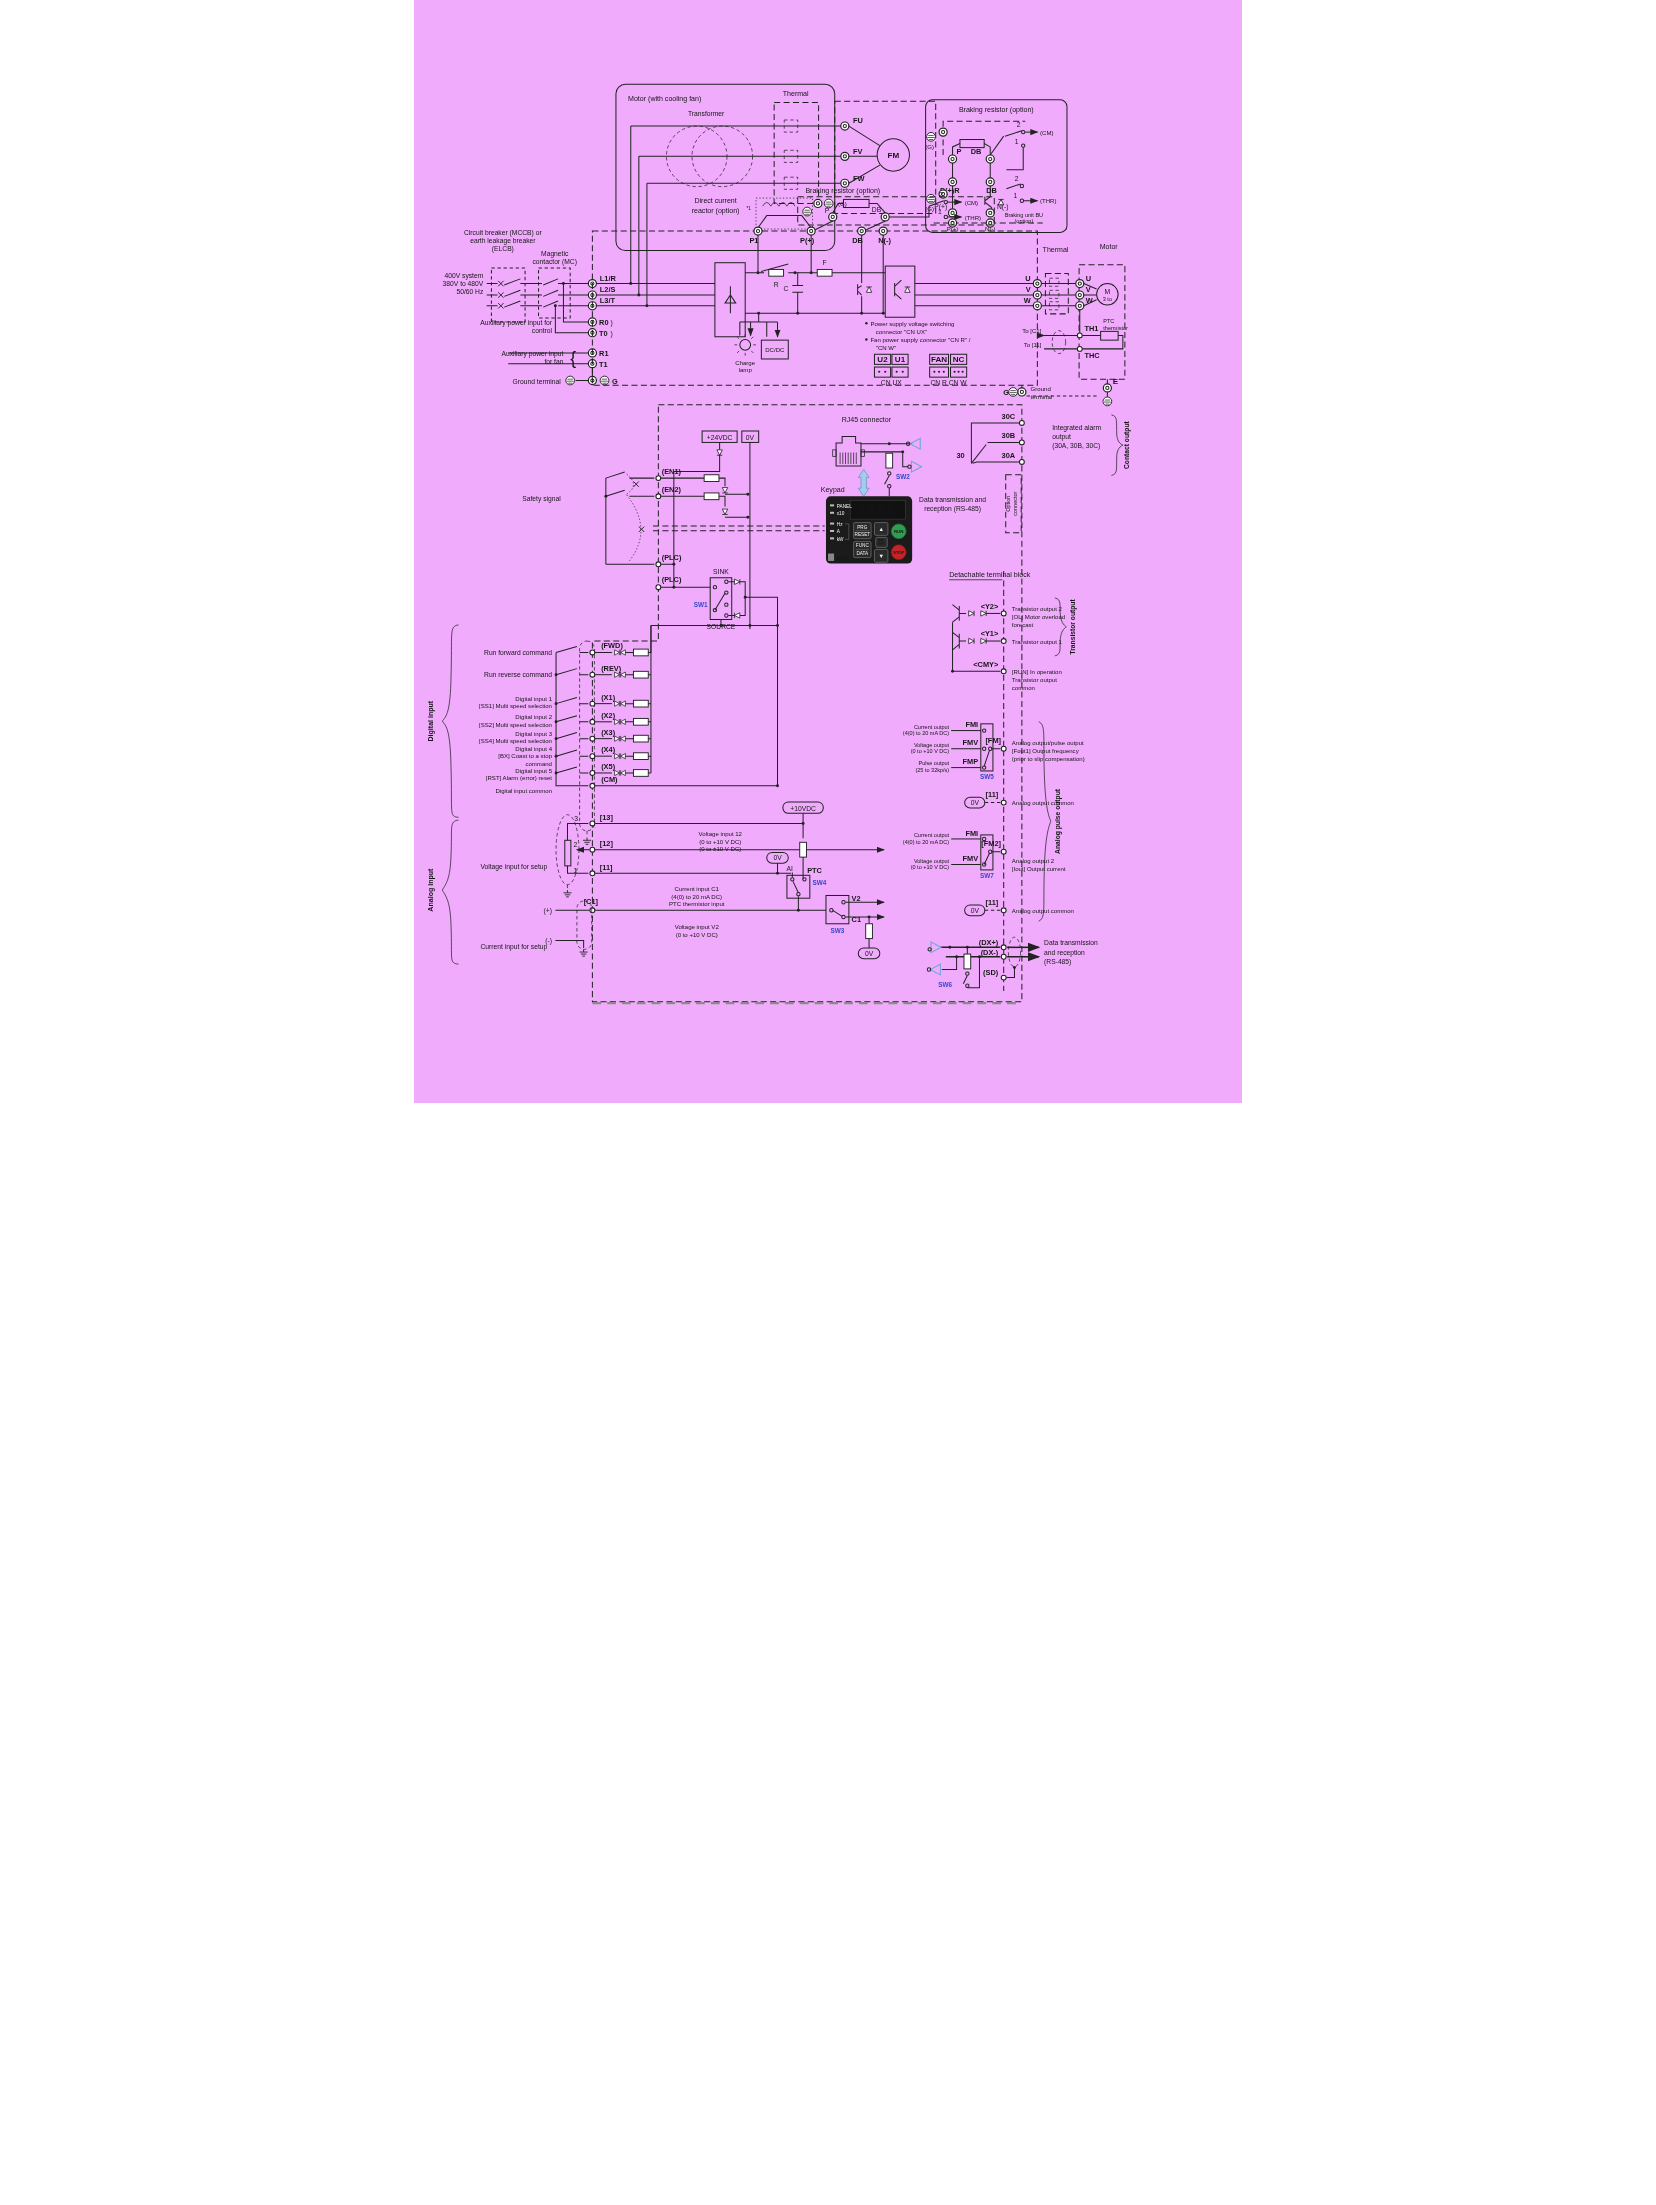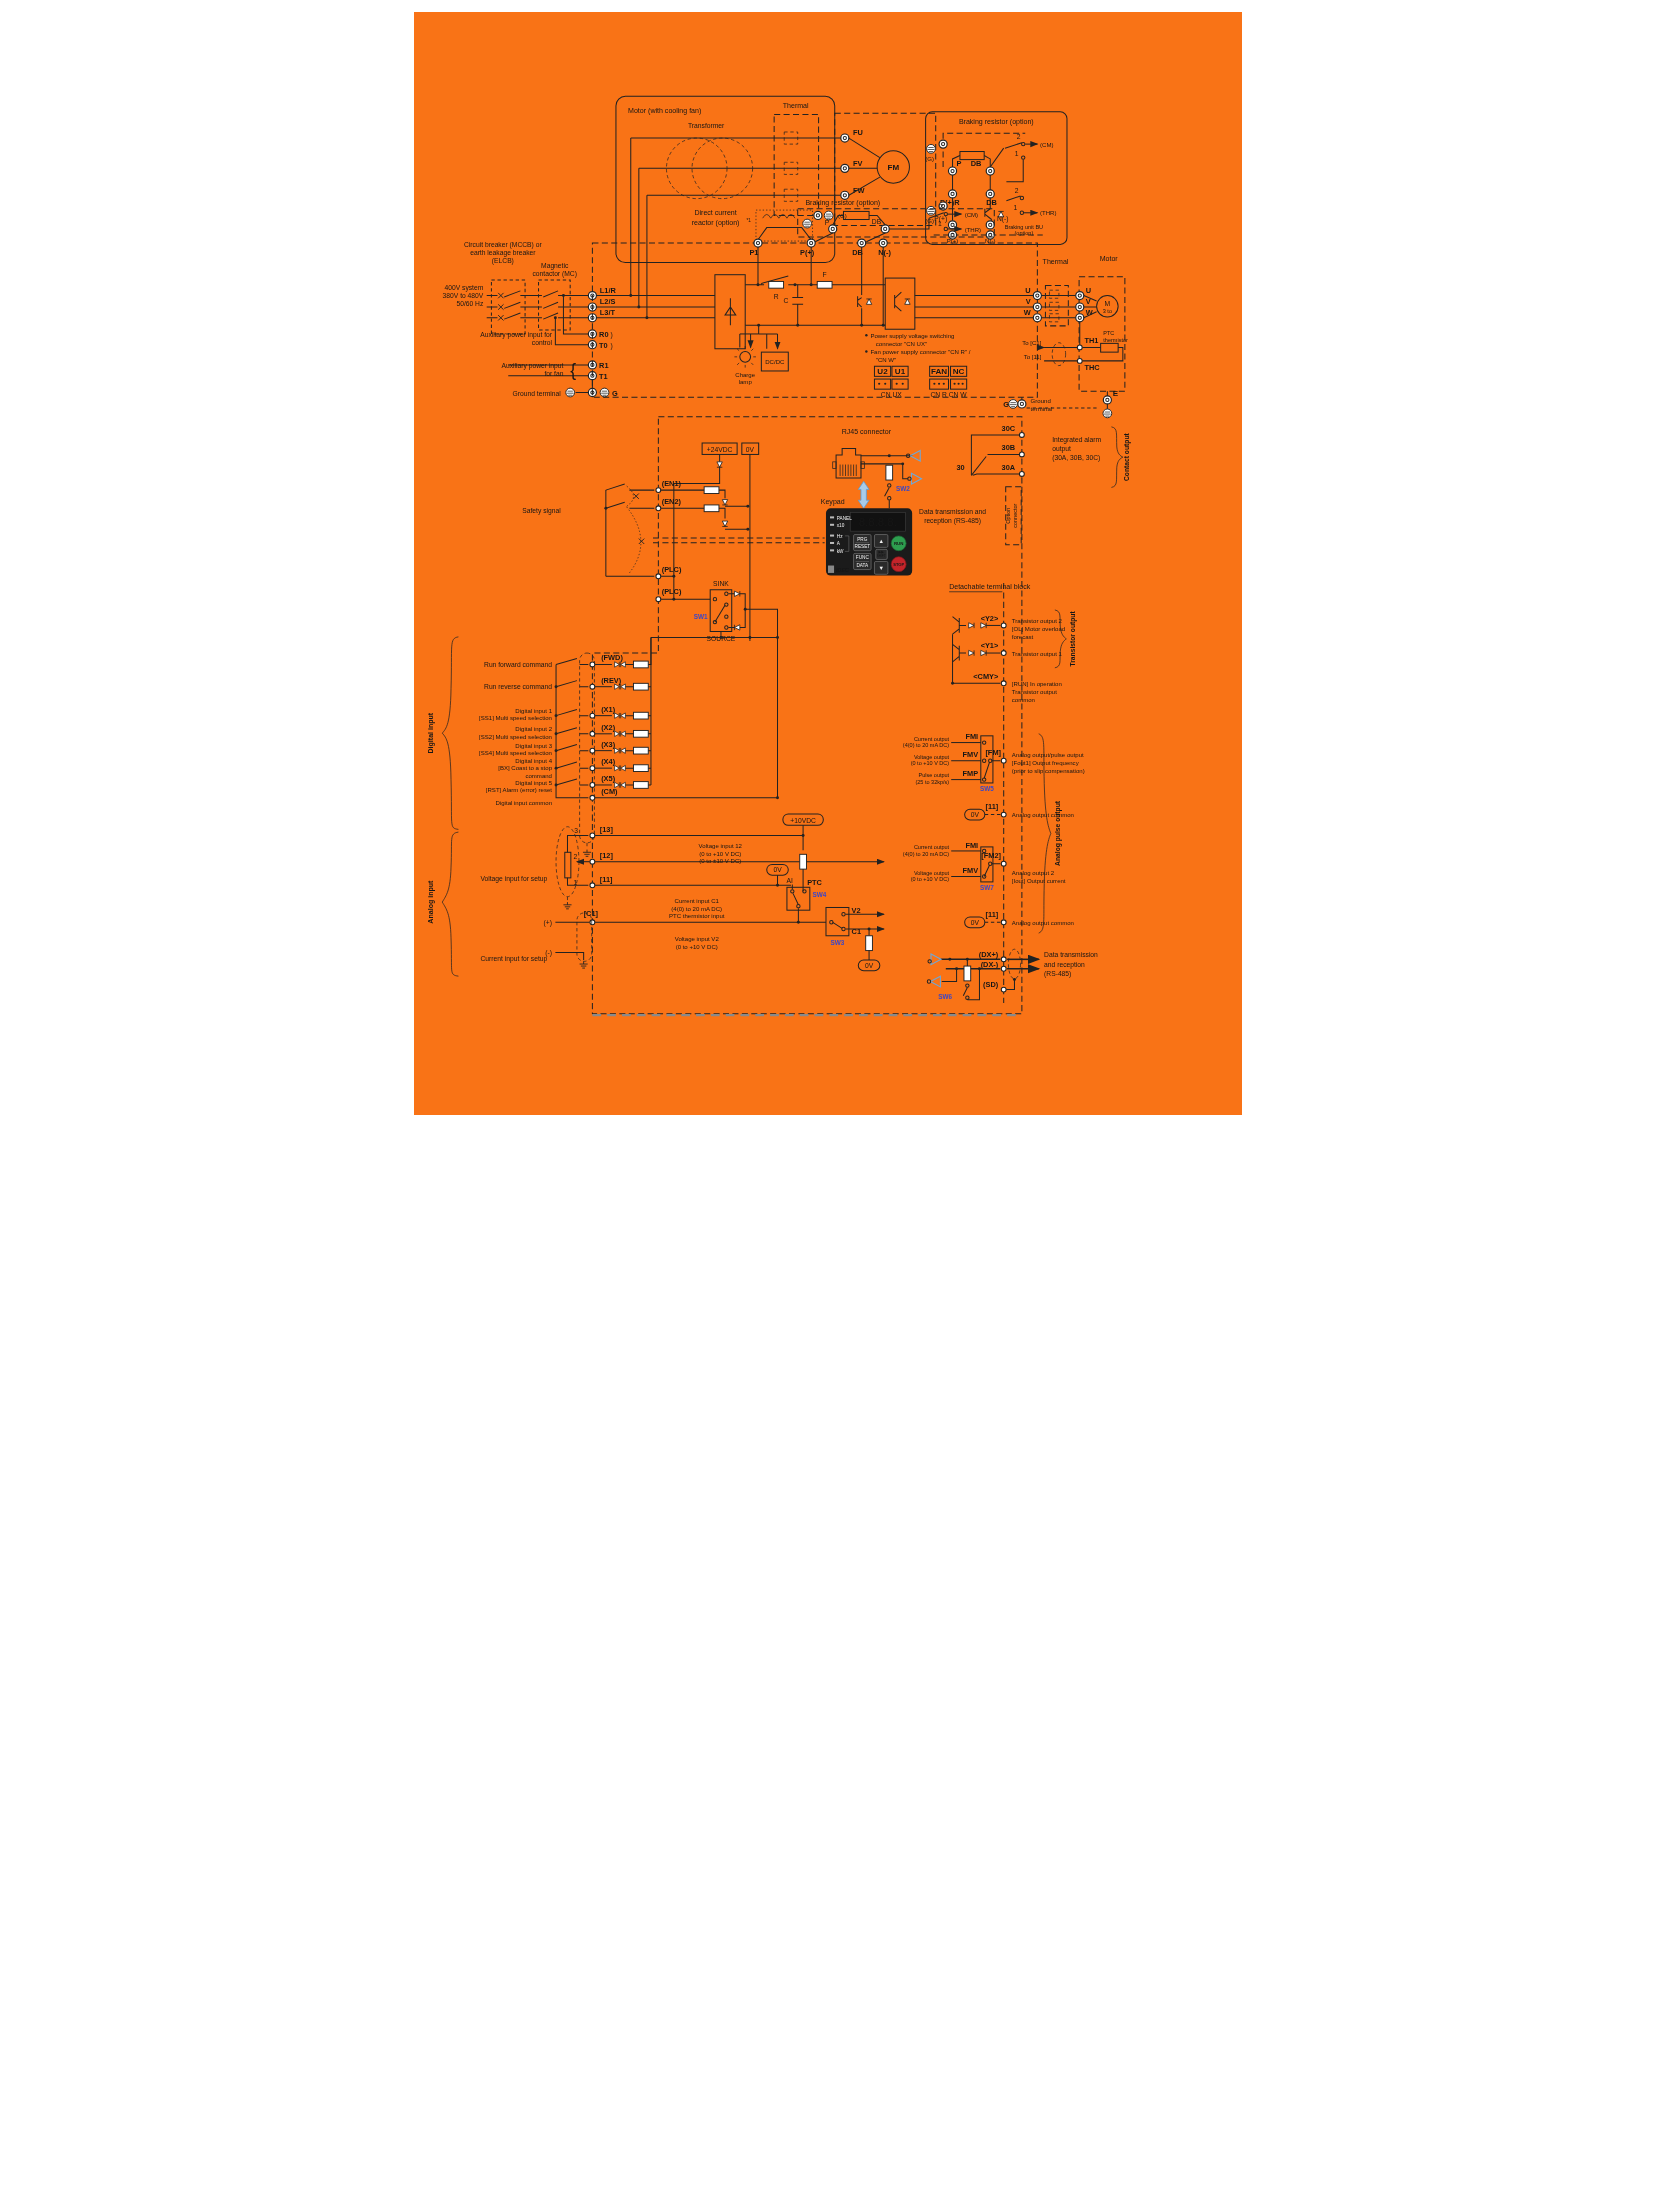--- a/index.html
+++ b/index.html
@@ -1,16 +1,16 @@
 <!DOCTYPE html>
 <html style="font-size:10.8px"><head>
 <meta charset="utf-8">
 <style>
   html,body{margin:0;padding:0;background:#fff}
-  .page{width:828px;margin:12px auto;background:#f97316}
+  .page{width:828px;margin:0 auto;background:#f0abfc}
   svg{display:block}
   .w{stroke:#222;stroke-width:1.5;fill:none}
   .w2{stroke:#222;stroke-width:2.3;fill:none}
   .thin{stroke:#222;stroke-width:1.1;fill:none}
   .dash{stroke-dasharray:9 5}
   .dash2{stroke-dasharray:5 4}
   .dotln{stroke-dasharray:2 3}
   .gray{stroke:#8a8a8a;stroke-width:3.2;fill:none;stroke-dasharray:13 9}
   .blu{stroke:#6fa8d8}
   text{font-family:"Liberation Sans","DejaVu Sans",sans-serif;fill:#161616}

